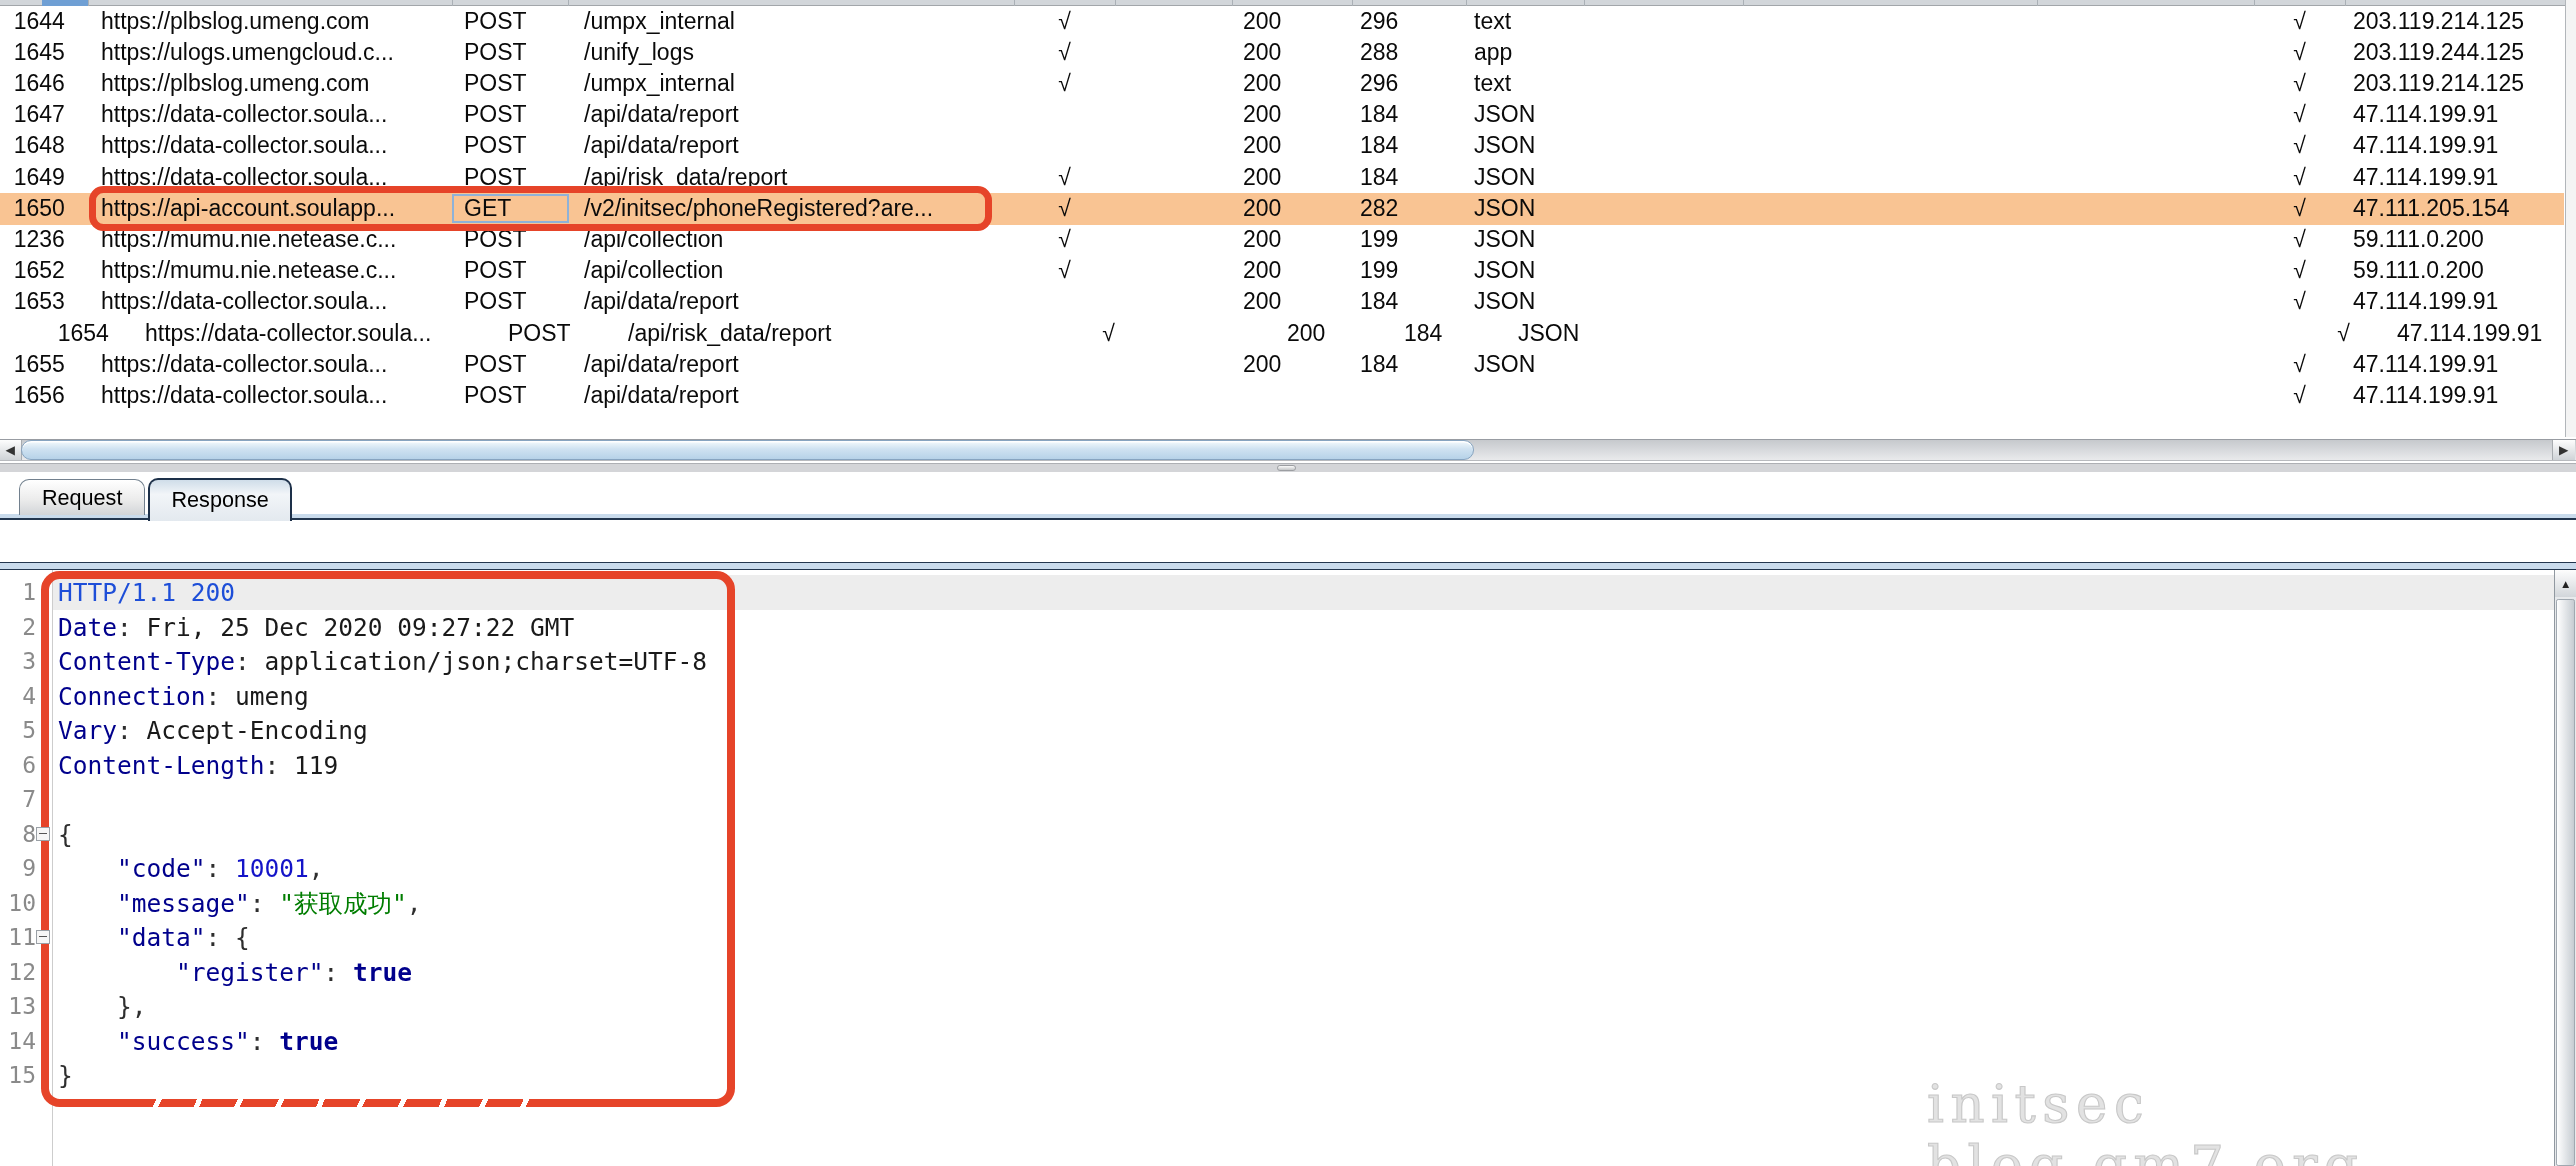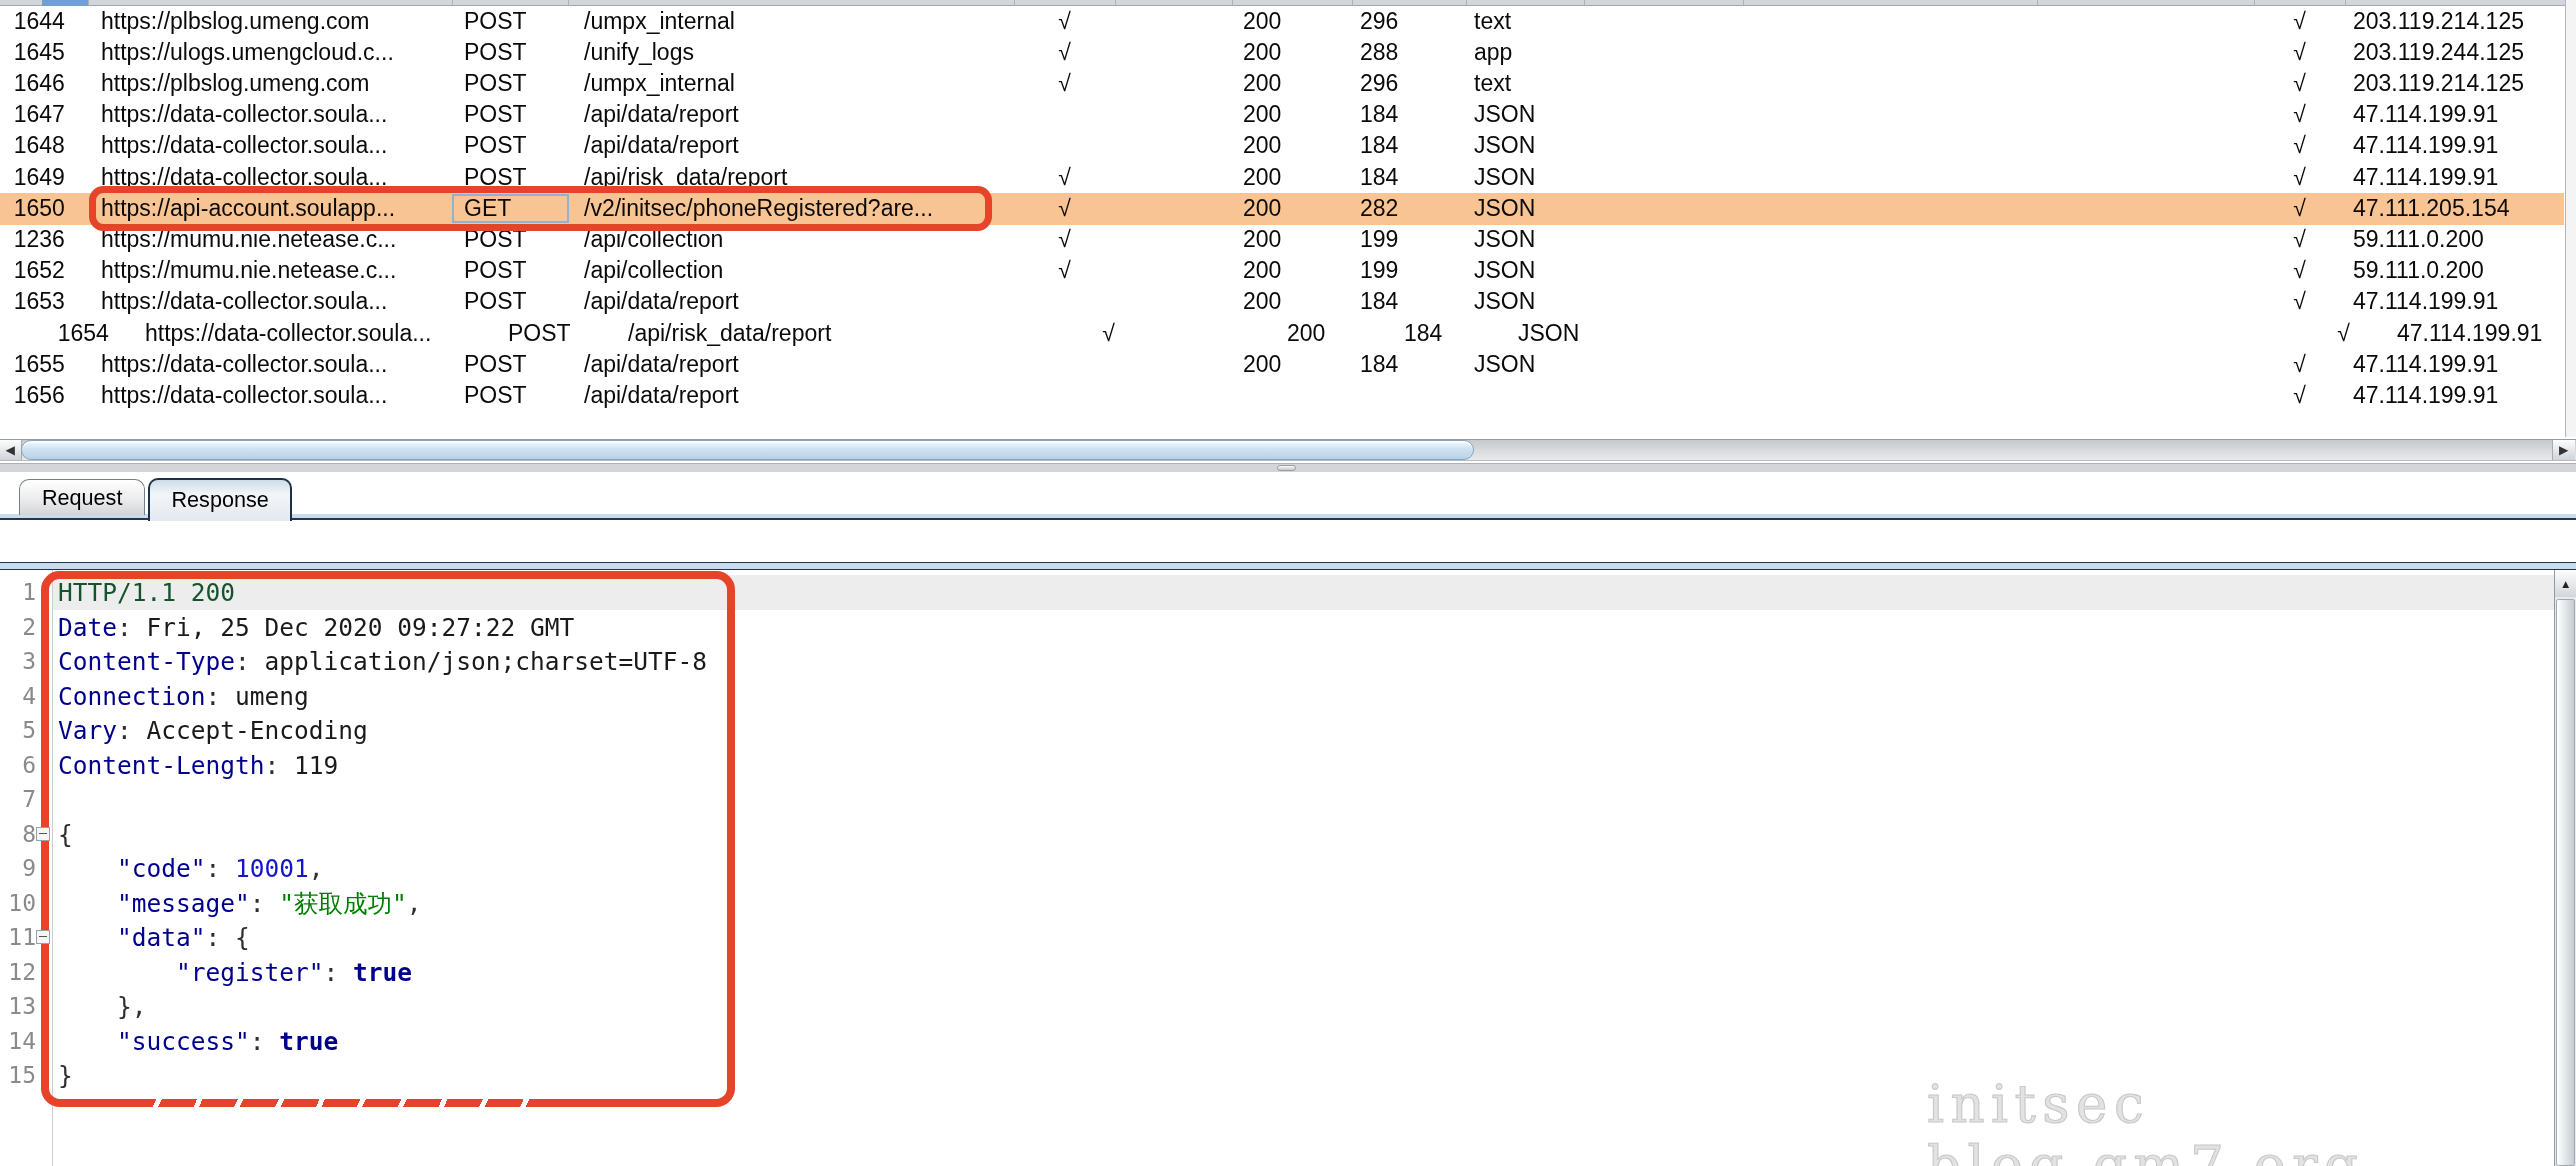--- a/index.html
+++ b/index.html
@@ -72,21 +72,21 @@
   #gutter-line{position:absolute; left:52px; top:0; bottom:0; width:1.4px; background:#cdcdcd;}
   .ln{position:absolute; left:0; width:36px; text-align:right; height:35px; line-height:35px;
     color:#8a8a8a; font:23px/35px "DejaVu Sans Mono", monospace;}
   .code-line{position:absolute; left:58px; height:35px; white-space:pre;
     font:24.5px/35px "DejaVu Sans Mono", monospace; color:#111;}
   .fold{position:absolute; left:36px; width:14.4px; height:14.4px; background:#f6f6f6;
     border:1.4px solid #9aa0a6; z-index:7;}
   .fold::after{content:""; position:absolute; left:2.2px; right:2.2px; top:5px; height:1.4px; background:#555;}
   .tk-key{color:var(--c-key);} .tk-val{color:var(--c-val);} .tk-num{color:var(--c-num);}
   .tk-str{color:var(--c-str);} .tk-bool{color:var(--c-bool); font-weight:bold;}
-  .tk-punc{color:var(--c-punc);} .tk-plain{color:#14532d;}
+  .tk-punc{color:var(--c-punc);} .tk-plain{color:#1d4ed8;}
   #resp-annotation{position:absolute; left:41px; top:1.4px; width:694px; height:536px;
     border:8.6px solid var(--c-red); border-radius:18.7px; z-index:6; pointer-events:none;}
   #resp-annotation .hatch{position:absolute; left:72px; right:187px; bottom:-8.6px; height:8.6px;
     background:repeating-linear-gradient(115deg, transparent 0 32px, #fff 32px 37px);}
   #watermark{position:absolute; left:1927px; top:503px; font-family:"DejaVu Serif", serif;
     font-size:53px; letter-spacing:6.5px; word-spacing:24.5px; color:#e2e2e2;
     -webkit-text-stroke:1.1px #c8c8c8;}
 
   
   #v-scrollbar{position:absolute; right:0; top:0; bottom:0; width:21.6px; background:#e8eaec;

